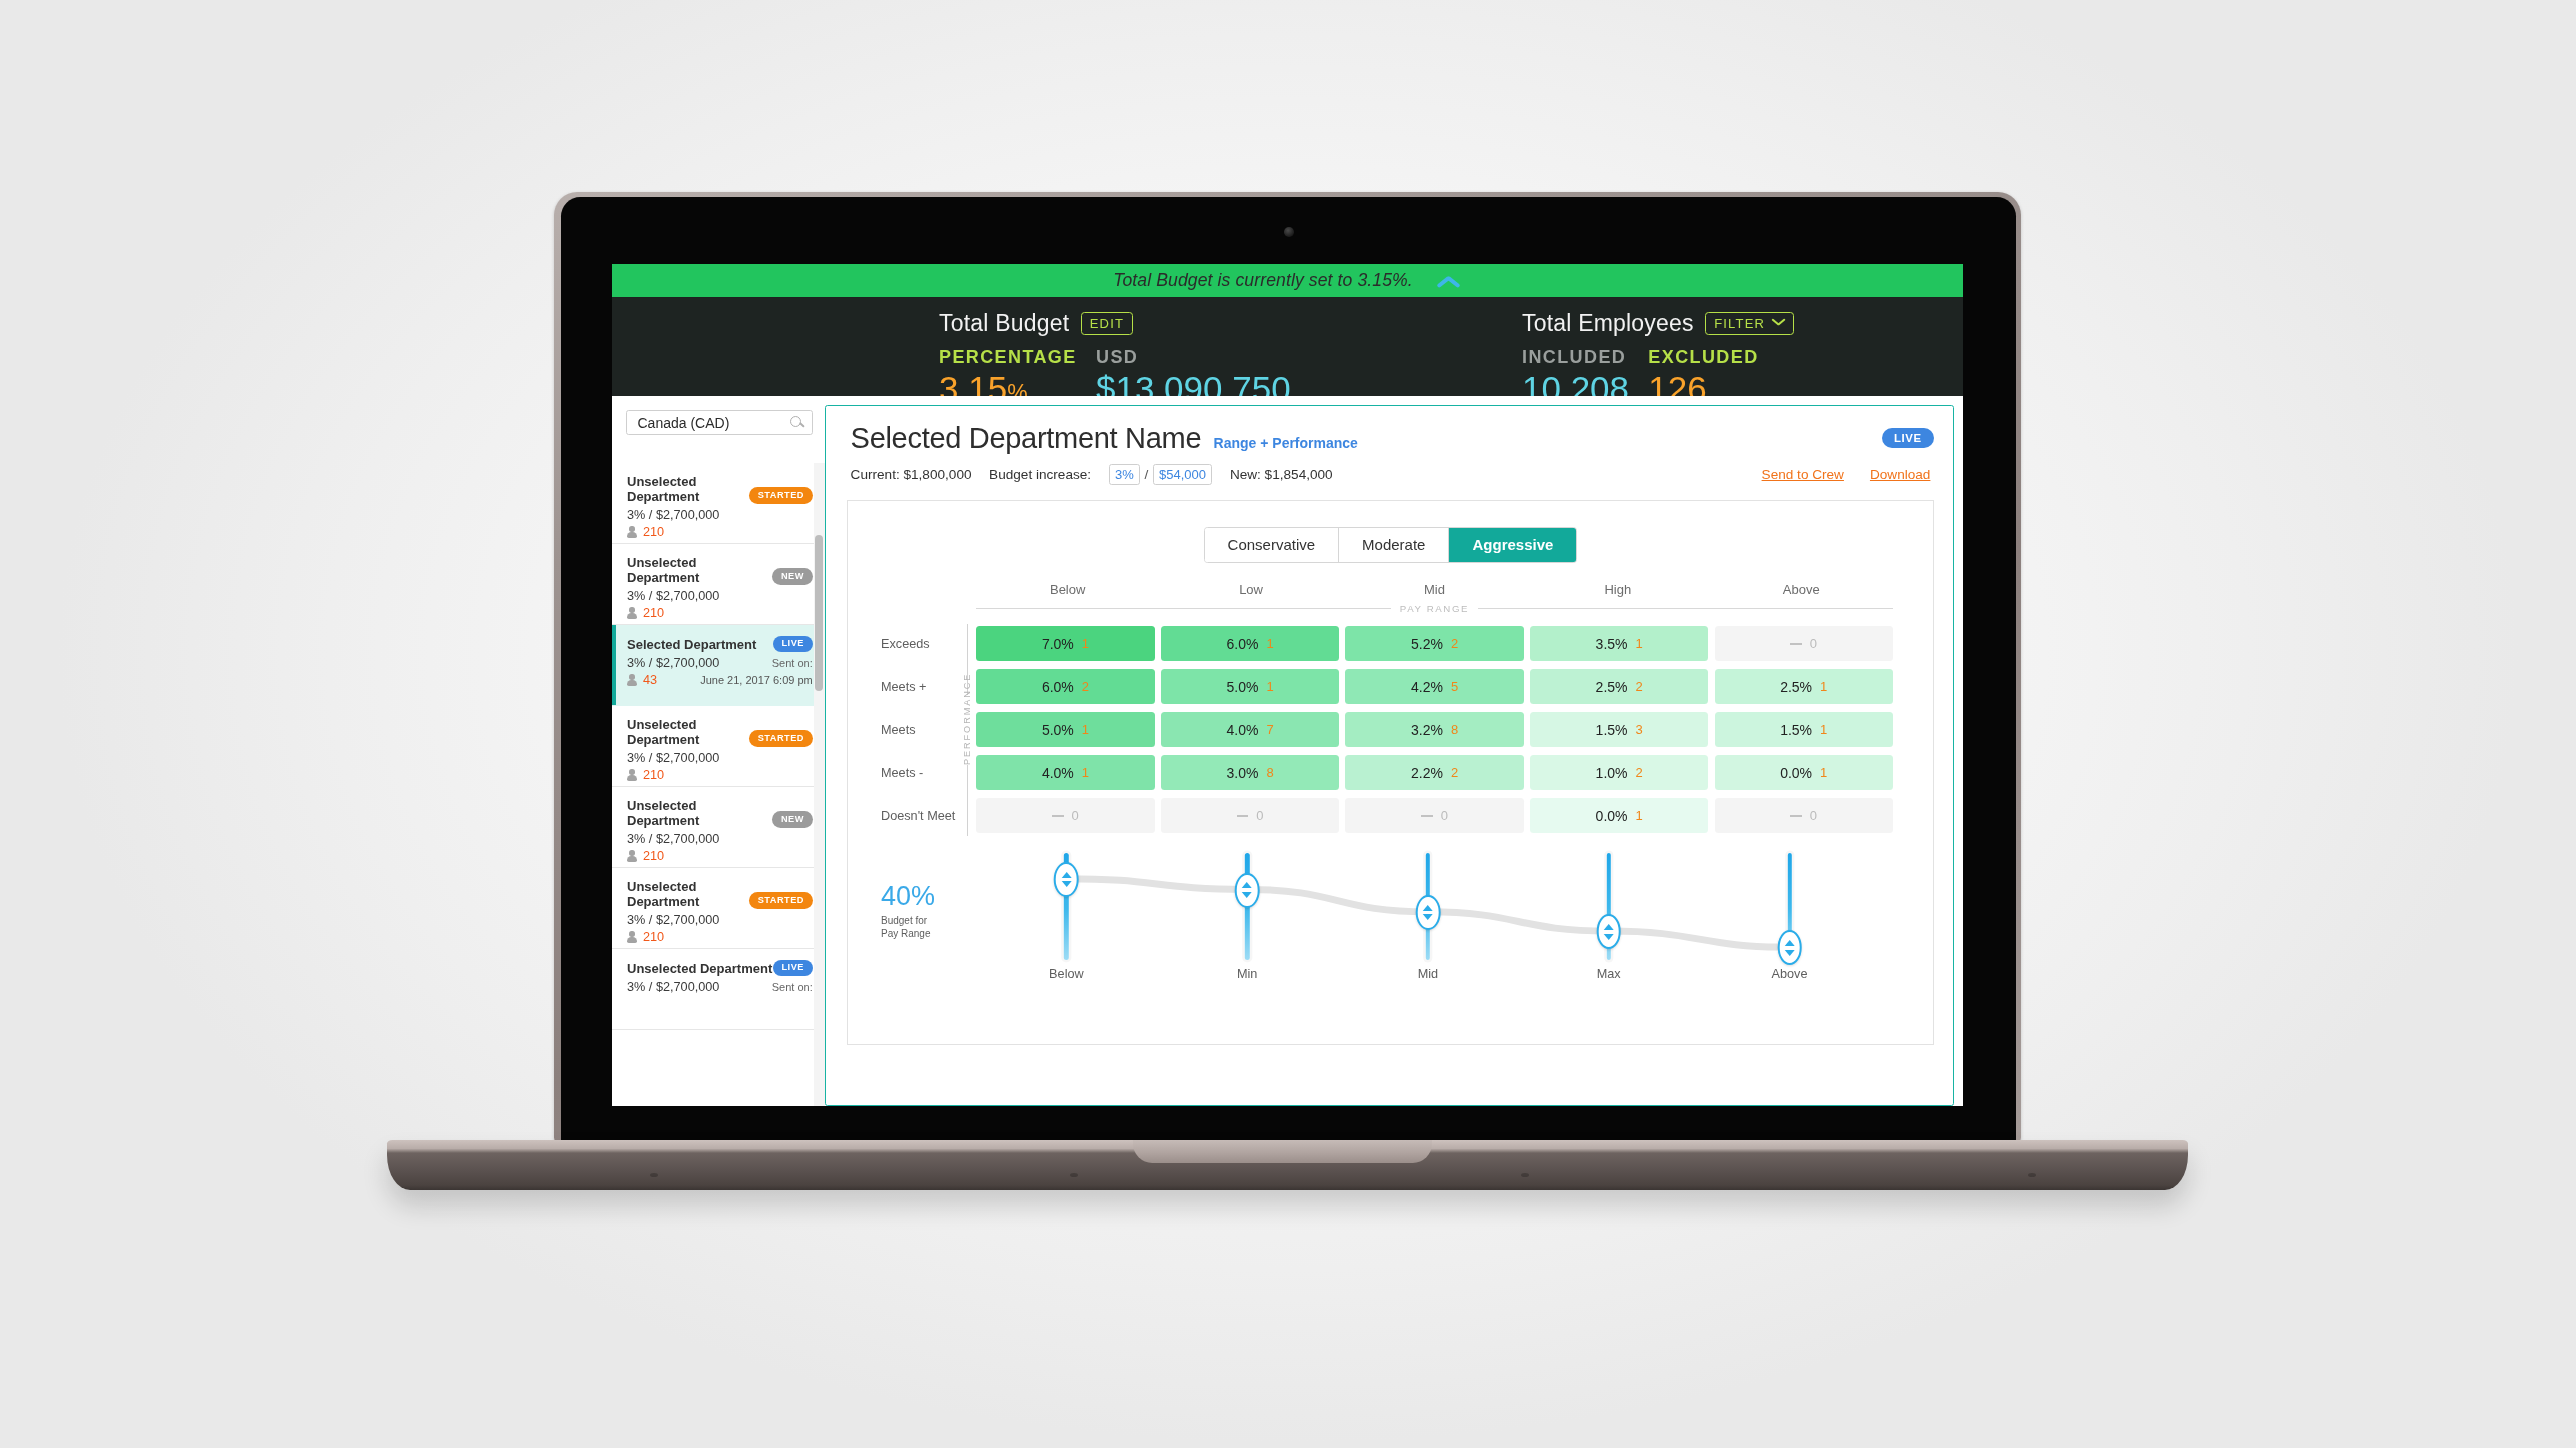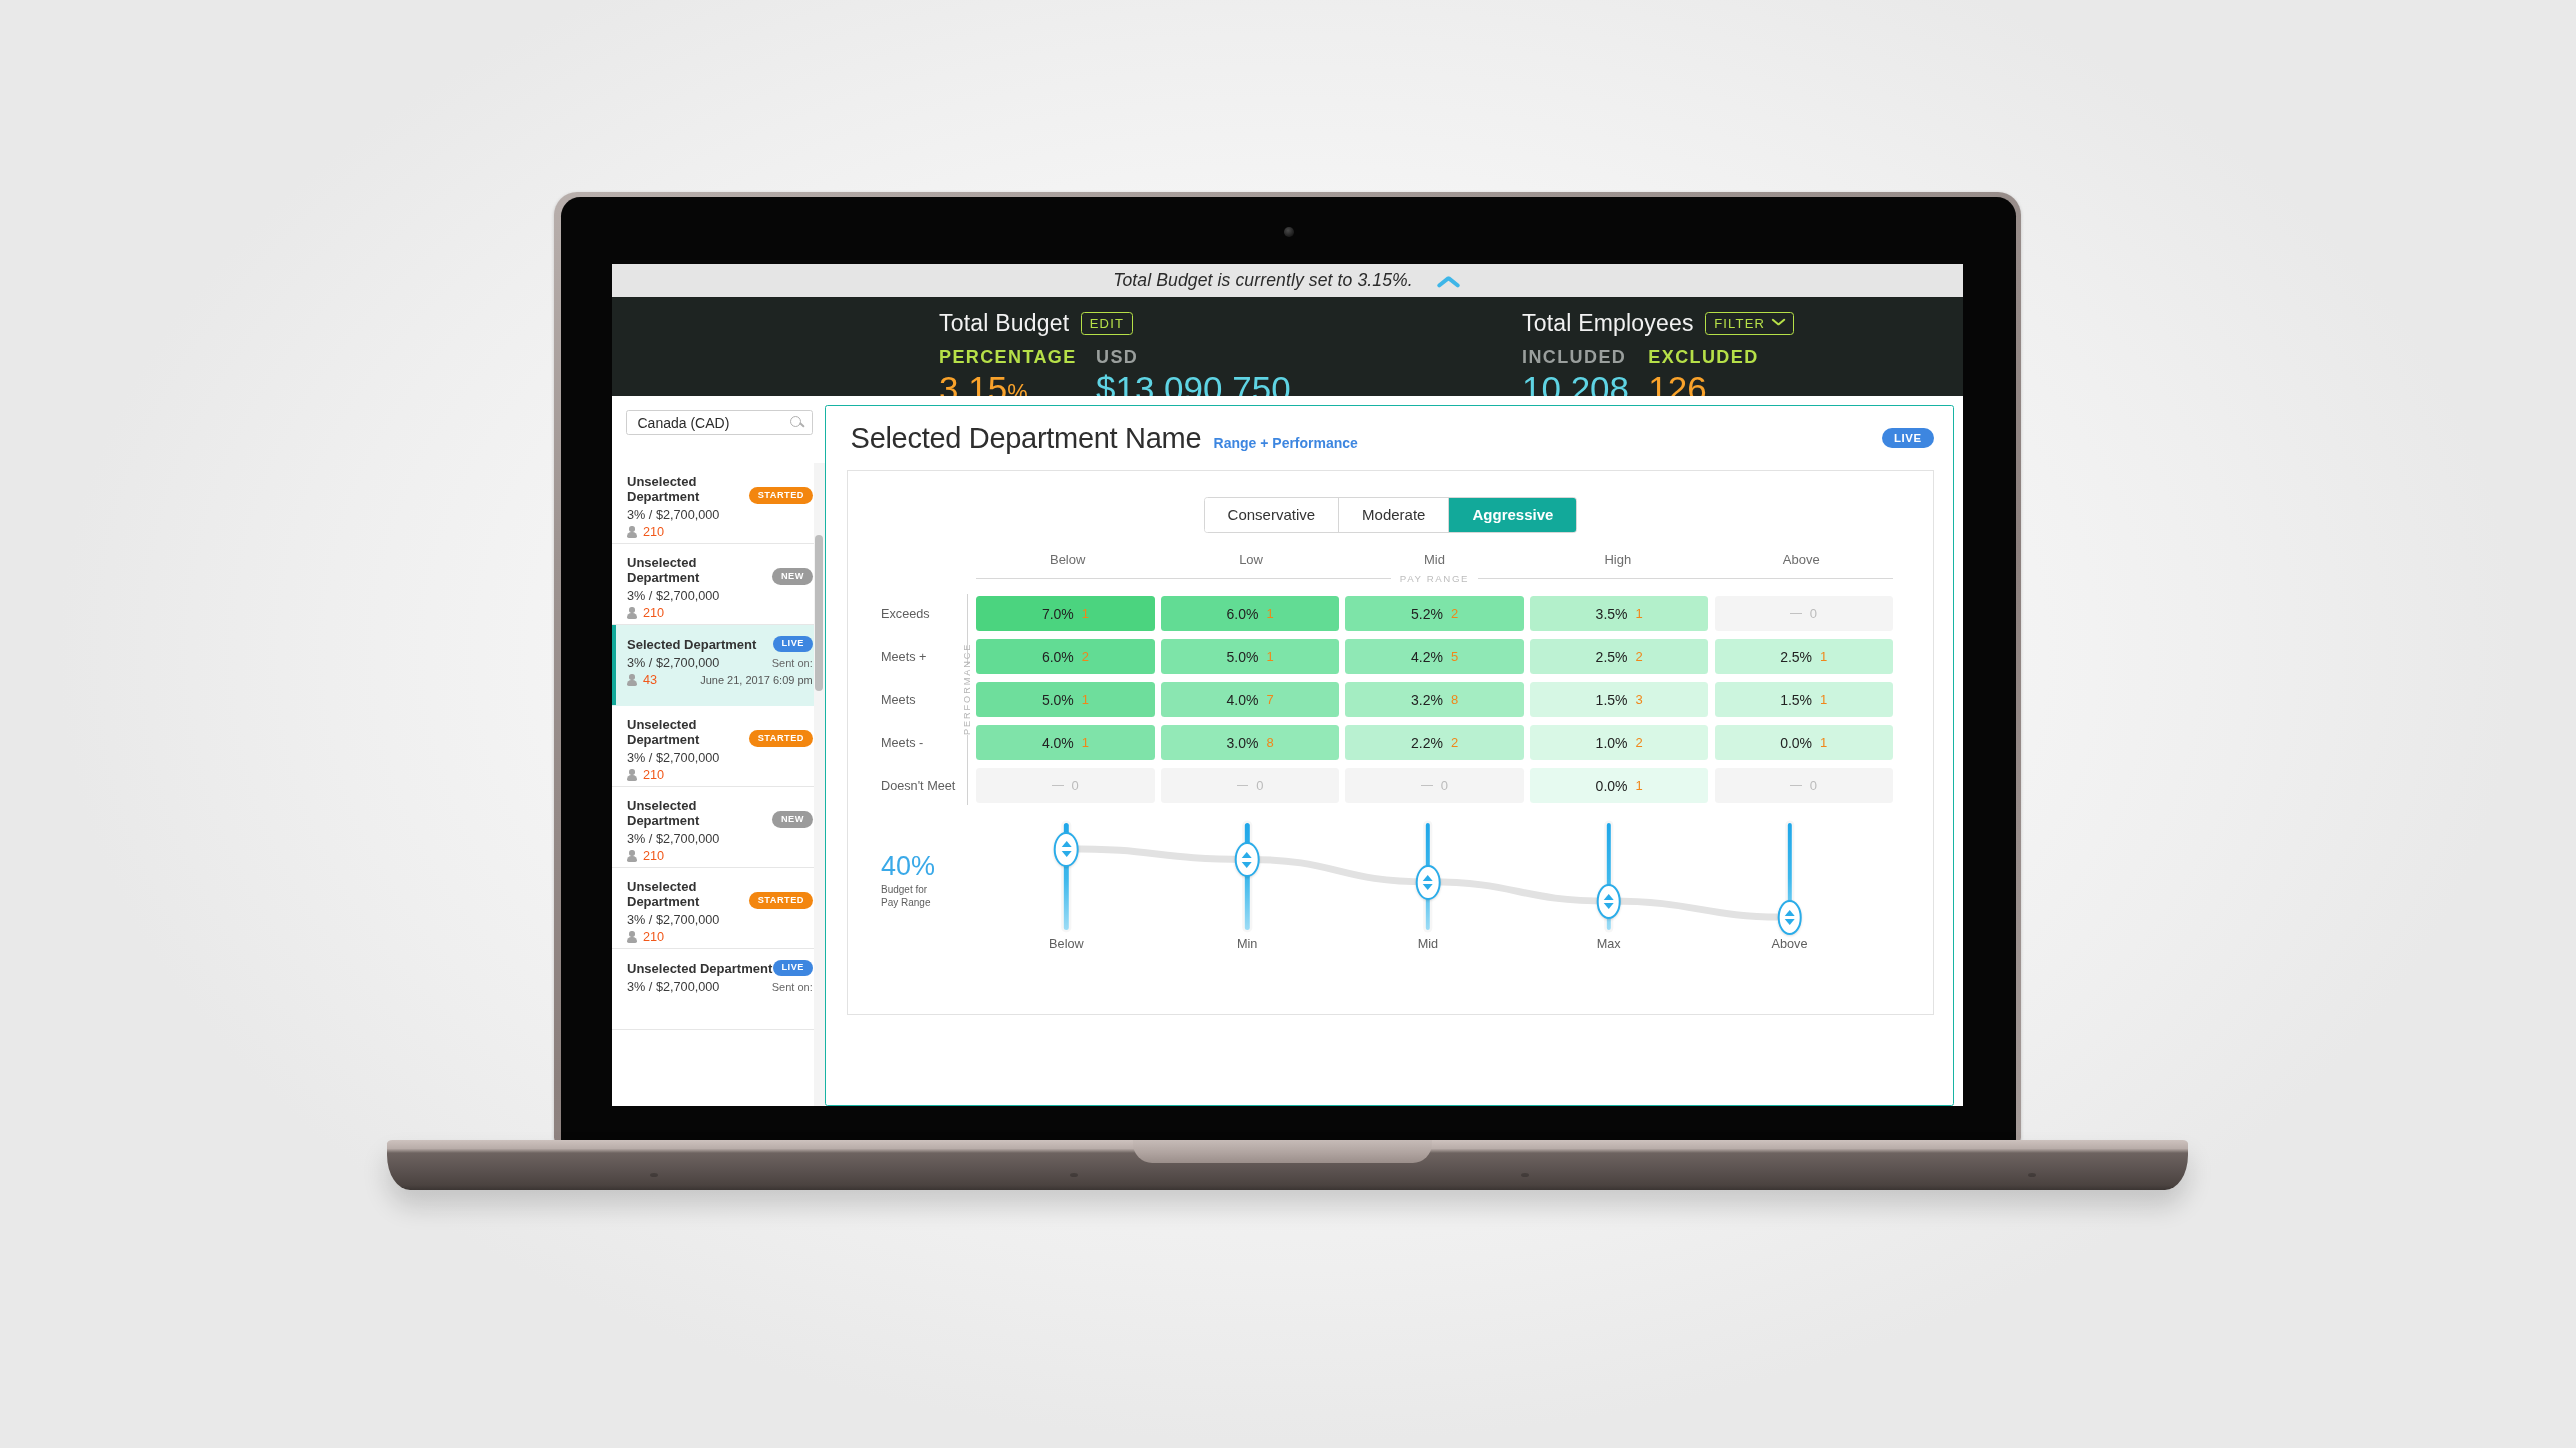--- a/index.html
+++ b/index.html
@@ -56,21 +56,21 @@
   }
   .base-notch {
     position:absolute; left:1133px; top:1140px; width:299px; height:23px;
     background: linear-gradient(180deg,#c6bbb7 0%, #b0a4a0 55%, #9b8f8b 100%);
     border-radius: 0 0 19.3px 19.3px;
   }
   .base-dot { position:absolute; width:8px; height:4.4px; border-radius:50%; background:rgba(0,0,0,.22); top:1173px;}
 
   
   .notice {
-    height: 34px; background:#e5e5e5;
+    height: 34px; background:#22c55e;
     display:flex; align-items:center; justify-content:center; gap:23px;
     border-bottom:0.9px solid #1d2220;
   }
   .notice-text { font-style: italic; font-size: 17.6px; color:#2b2b2b; letter-spacing:0.1px;}
   .chev-up { width:26px; height:14px; position:relative; cursor:pointer;}
   .chev-up::before, .chev-up::after{
     content:""; position:absolute; top:6.2px; width:15px; height:3.5px; background:#3eb6e8; border-radius:1.8px;
   }
   .chev-up::before{ left:0; transform: rotate(-38deg); }
   .chev-up::after { left:10.5px; transform: rotate(38deg); }
@@ -441,20 +441,34 @@
         </div>
       </div>
 
       <div class="main-panel">
         <div class="panel-head">
           <div class="ph-row1">
             <div class="panel-title">Selected Department Name</div>
             <div class="panel-sub">Range + Performance</div>
             <div class="live-chip">LIVE</div>
           </div>
+          <div class="ph-row2">
+            <span>Current: $1,800,000</span>
+            <span>Budget increase:</span>
+            <span style="display:flex;align-items:center;gap:4.4px;">
+              <span class="inc-box pct">3%</span>
+              <span class="slash">/</span>
+              <span class="inc-box">$54,000</span>
+            </span>
+            <span>New: $1,854,000</span>
+            <span class="ph-links">
+              <span class="link-orange">Send to Crew</span>
+              <span class="link-orange">Download</span>
+            </span>
+          </div>
         </div>
 
         <div class="card">
           <div class="tabs">
             <div class="tabgroup" id="tabgroup">
                 <div class="tab">Conservative</div>
                 <div class="tab">Moderate</div>
                 <div class="tab active">Aggressive</div>
               </div>
           </div>

